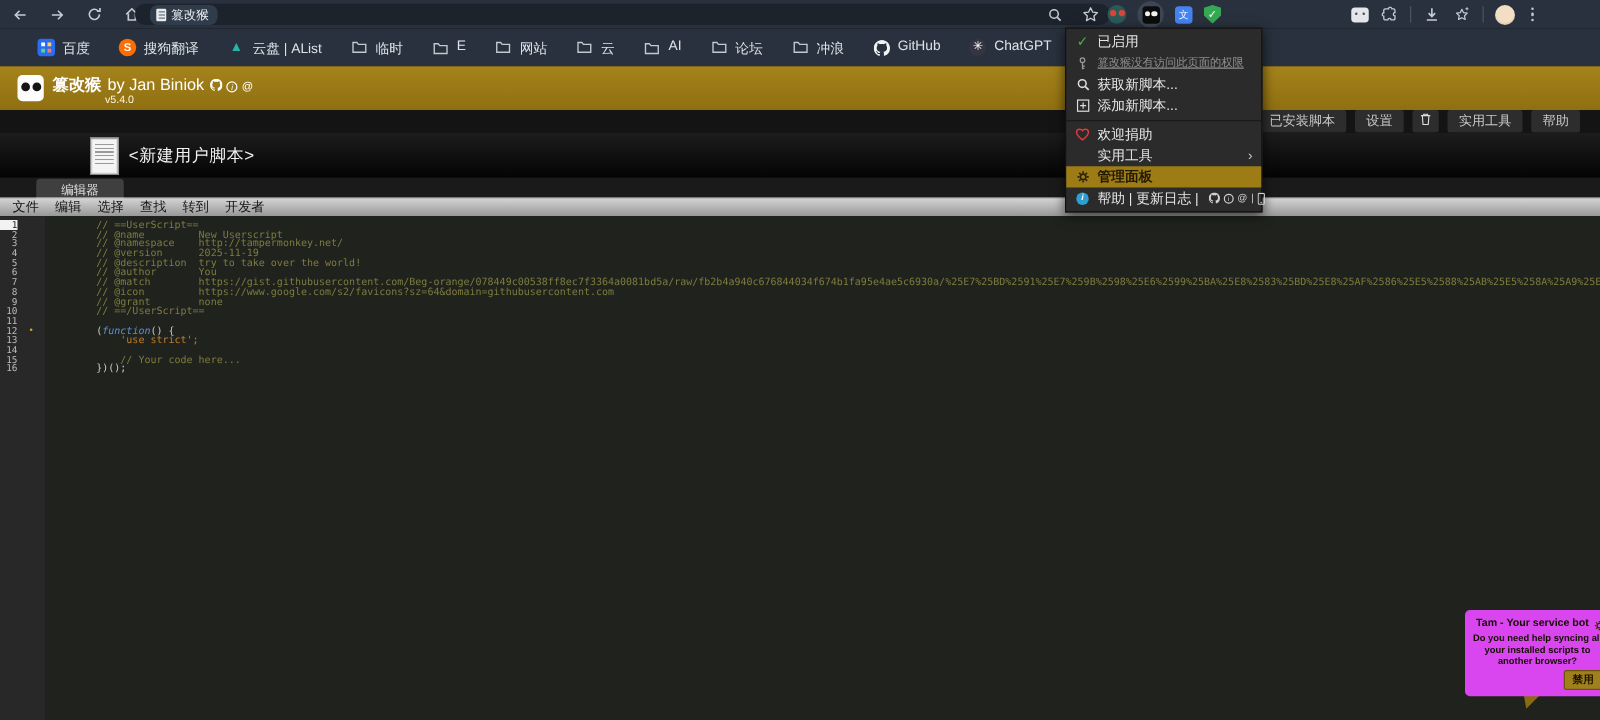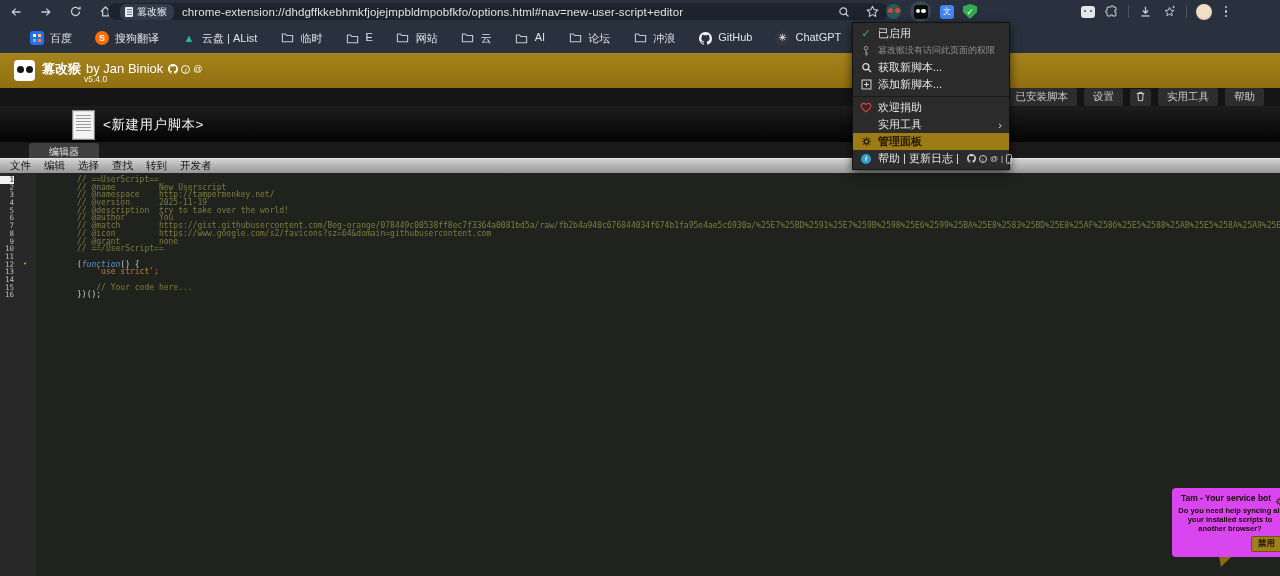--- a/index.html
+++ b/index.html
@@ -100,21 +100,21 @@
   .fold{flex:0 0 22px;width:22px;text-align:center;color:#c9a227;font-size:7px;}
   .code-text{padding-left:4px;white-space:pre;margin-left:37px;}
   .tk-comment{color:#7d7b3f;} .tk-keyword{color:#5d8fd0;font-style:italic;}
   .tk-string{color:#bf7e2e;} .tk-plain{color:#c9c9c9;}
 
   
   .ext-menu{position:absolute;left:852px;top:22px;width:156px;background:#2b2b2b;border:1px solid #121212;
             box-shadow:0 3px 9px rgba(0,0,0,.65);z-index:60;padding:2px 0;}
   .menu-row{height:17px;display:flex;align-items:center;gap:6px;padding:0 7px;font-size:11px;color:#e6e6e6;white-space:nowrap;}
   .menu-row .mi{width:12px;flex:0 0 12px;display:flex;align-items:center;justify-content:center;}
-  .menu-row.disabled{color:#8f8f8f;font-size:9px;}
+  .menu-row.disabled{color:#8f8f8f;font-size:9px;text-decoration:underline;}
   .menu-row.highlight{background:#9d7b15;color:#241b03;font-weight:bold;}
   .menu-row.submenu{padding-left:25px;}
   .menu-row .chev{margin-left:auto;color:#cfcfcf;font-size:11px;}
   .menu-divider{height:3px;border-bottom:1px solid #1b1b1b;margin-bottom:2px;}
   .check-ic{color:#4caf50;font-size:11px;font-weight:bold;}
   .info-ic{width:10px;height:10px;border-radius:50%;background:#2f9fd0;color:#fff;font-size:7px;line-height:10px;
            text-align:center;font-style:italic;font-weight:bold;}
   .footer-icons{display:flex;align-items:center;gap:3px;margin-left:2px;color:#cfcfcf;font-size:8px;}
   .mini-circ-i{width:8px;height:8px;border-radius:50%;border:1px solid #cfcfcf;font-size:5.5px;line-height:8px;
                text-align:center;display:inline-block;box-sizing:border-box;}
@@ -157,21 +157,20 @@
           <path d="M4.5 7.2V13.5h7V7.2" fill="none" stroke="currentColor" stroke-width="1.6"></path>
         </svg>
       </span>
   </div>
 
   <div class="omnibox">
     <span class="site-chip">
       <span class="doc-ic"></span>
       <span>篡改猴</span>
     </span>
-    <span class="url-text">chrome-extension://dhdgffkkebhmkfjojejmpbldmpobfkfo/options.html#nav=new-user-script+editor</span>
     <span class="omni-right">
       <span class="tb-ic">
           <svg width="12" height="12" viewBox="0 0 16 16">
             <circle cx="7" cy="7" r="4.5" fill="none" stroke="currentColor" stroke-width="1.6"></circle>
             <line x1="10.5" y1="10.5" x2="14" y2="14" stroke="currentColor" stroke-width="1.8"></line>
           </svg>
         </span>
       <span class="tb-ic">
           <svg width="13" height="13" viewBox="0 0 16 16">
             <path d="M8 1.5l2 4.2 4.6.6-3.4 3.2.9 4.6L8 11.8l-4.1 2.3.9-4.6L1.4 6.3 6 5.7z" fill="none" stroke="currentColor" stroke-width="1.3" stroke-linejoin="round"></path>

